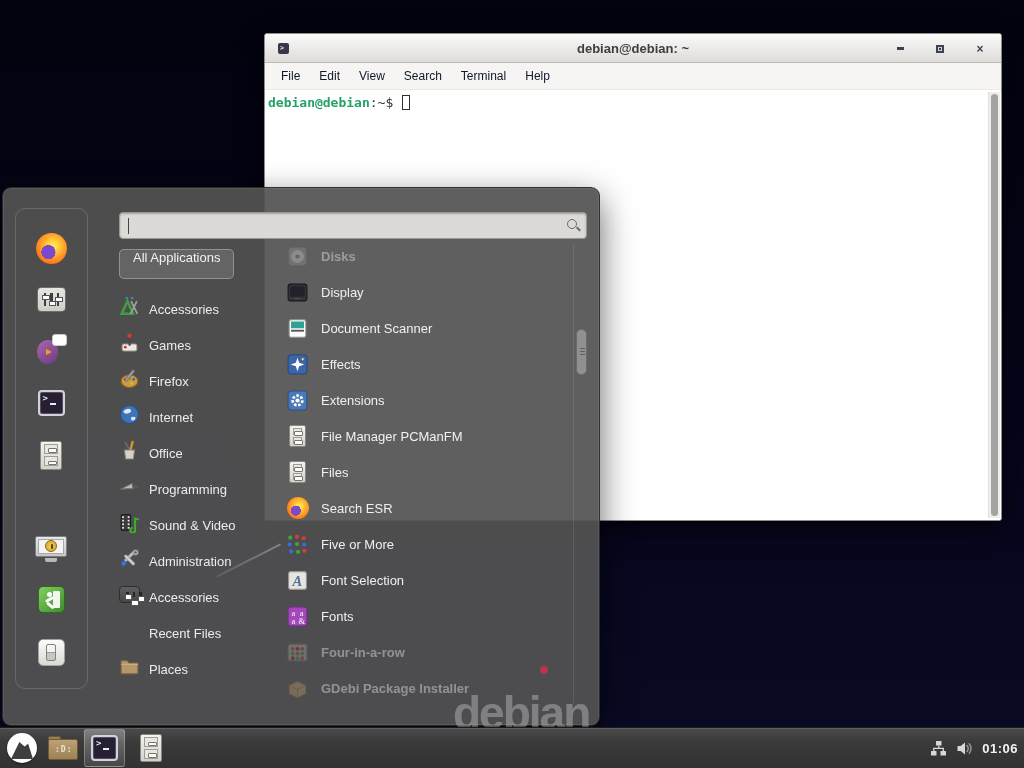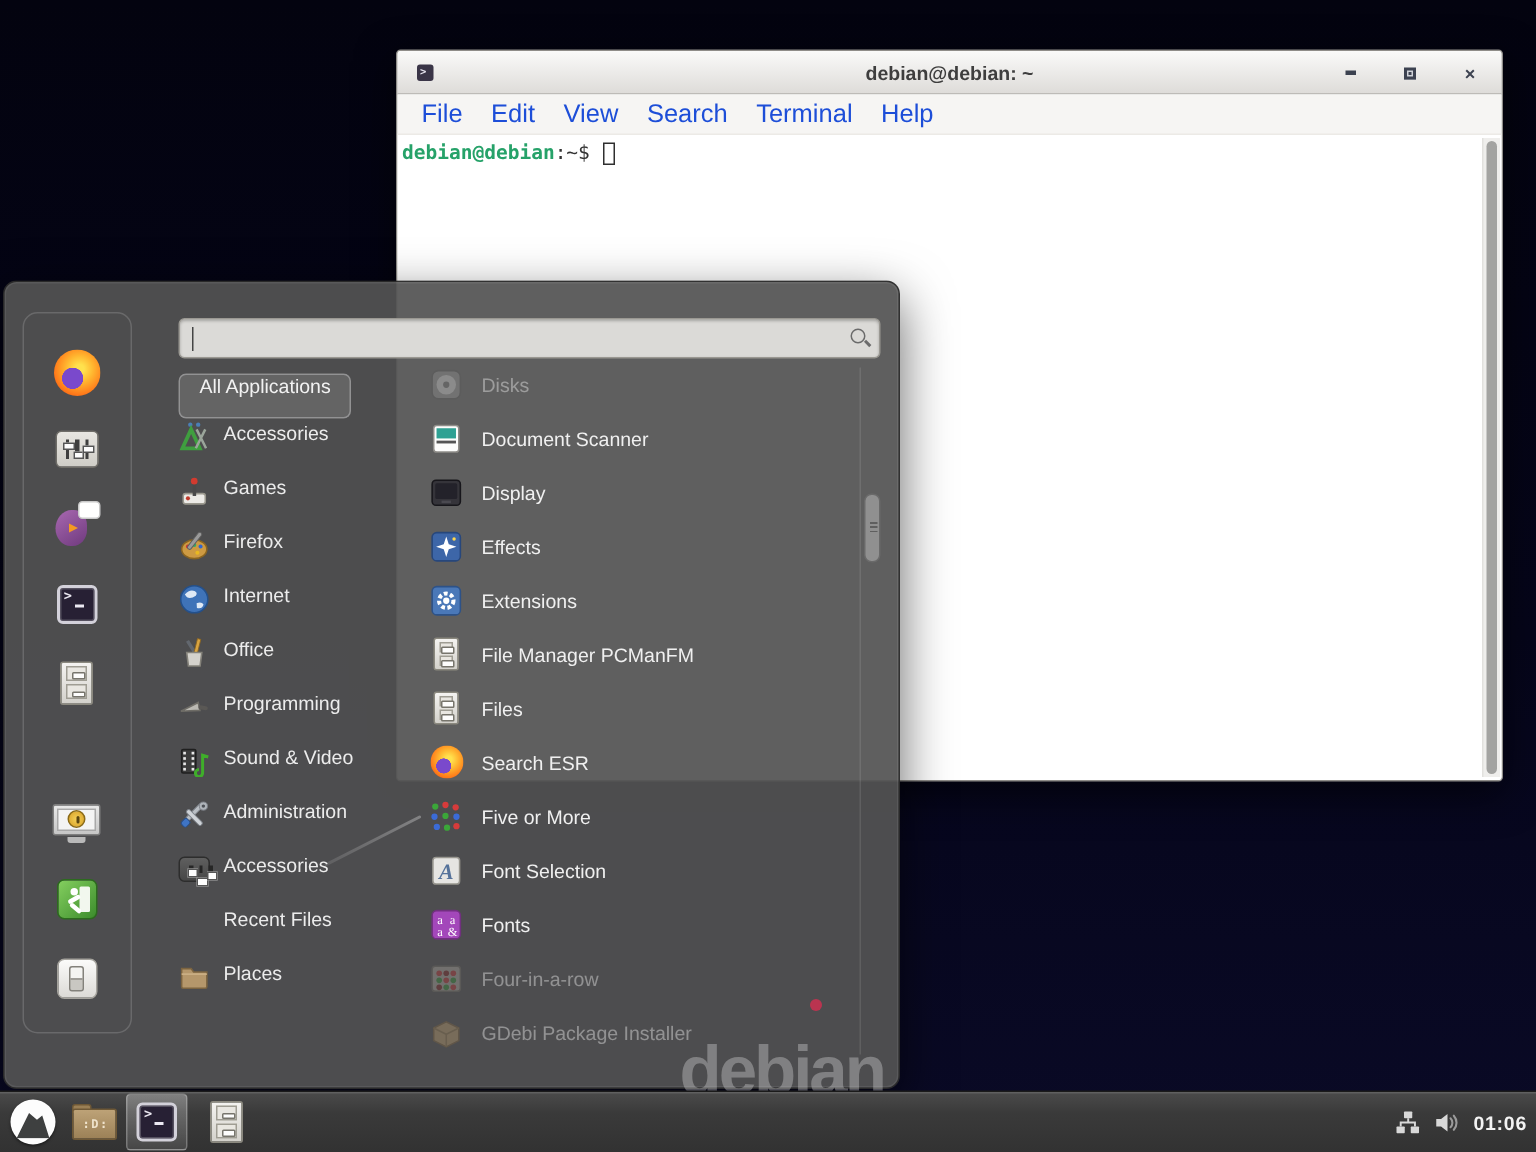--- a/index.html
+++ b/index.html
@@ -17,21 +17,21 @@
     display:flex;align-items:center;justify-content:center;}
   .titlebar .title{font-size:13px;font-weight:bold;color:#3e3e3e;}
   .tb-ic{position:absolute;left:13px;top:9px;width:11px;height:11px;background:#3a3547;
     border-radius:2px;color:#e8e6f0;font:bold 7px "DejaVu Sans Mono",monospace;line-height:10px;padding-left:2px;}
   .winbtns{position:absolute;right:14px;top:0;height:29px;display:flex;align-items:center;gap:26px;}
   .wbtn{width:14px;height:14px;display:flex;align-items:center;justify-content:center;cursor:default;}
   .wbtn-min i{display:block;width:7px;height:3px;background:#3c4250;}
   .wbtn-max i{display:block;width:8px;height:8px;background:#3c4250;box-shadow:inset 0 0 0 2px #3c4250, inset 0 0 0 3px #cfd2d8;}
   .wbtn-close{font-size:12px;font-weight:bold;color:#3c4250;}
   .menubar{height:27px;background:#f6f5f3;display:flex;align-items:center;gap:9px;padding-left:11px;border-bottom:1px solid #eceae6;}
-  .menubar span{font-size:17px;color:#1d4ed8;padding:3px 5px;}
+  .menubar span{font-size:12px;color:#0f172a;padding:3px 5px;}
   .termbody{position:relative;height:430px;background:#fff;border-radius:0 0 2px 2px;}
   .prompt{position:absolute;left:3px;top:5px;font:13px "DejaVu Sans Mono",monospace;color:#333;}
   .prompt .pu{color:#26a269;font-weight:bold;}
   .tcursor{display:inline-block;width:8px;height:15px;border:1.5px solid #2f2f2f;margin-left:9px;vertical-align:text-bottom;}
   .tscroll{position:absolute;top:2px;right:1px;bottom:2px;width:12px;background:#efeeec;border-left:1px solid #e2e1de;}
   .tthumb{position:absolute;left:2px;right:2px;top:2px;bottom:2px;background:#a3a3a1;border-radius:6px;}
 
   
   #menu{position:absolute;left:2px;top:187px;width:598px;height:539px;border-radius:9px;
     background:rgba(83,83,83,.93);border:1px solid rgba(12,12,12,.55);
@@ -47,29 +47,29 @@
   .caret{position:absolute;left:8px;top:5px;width:1px;height:16px;background:#444;animation:blink 1.2s steps(1) infinite;}
   @keyframes blink{50%{opacity:0;}}
   .mag{position:absolute;right:9px;top:6px;width:10px;height:10px;border:1.6px solid #6b6b6b;border-radius:50%;}
   .mag::after{content:"";position:absolute;left:8px;top:8px;width:5px;height:1.8px;background:#6b6b6b;transform:rotate(45deg);}
 
   .allapps{position:absolute;left:116px;top:61px;height:30px;padding:0 13px;display:flex;
     background:rgba(255,255,255,.13);border:1px solid rgba(255,255,255,.30);border-radius:5px;
     color:#f2f2f2;font-size:13px;cursor:default;}
 
   .cats{position:absolute;left:116px;top:93px;width:166px;}
-  .cat{height:36px;display:flex;align-items:flex-start;gap:9px;cursor:default;}
+  .cat{height:36px;display:flex;align-items:flex-end;gap:9px;cursor:default;}
   .cat .ci{width:21px;height:21px;flex:none;display:flex;align-items:center;justify-content:center;}
   .cat .lbl{font-size:13px;color:#ececec;white-space:nowrap;}
 
   .apps{position:absolute;left:283px;top:50px;width:284px;}
   .app{height:36px;display:flex;align-items:center;gap:12px;cursor:default;}
   .app .ai{width:23px;height:23px;flex:none;display:flex;align-items:center;justify-content:center;}
   .app .lbl{font-size:13px;color:#f0f0f0;white-space:nowrap;}
-  .dim{opacity:.42;}
+  .dim{opacity:.42;font-weight:bold;}
 
   .ascroll{position:absolute;left:570px;top:57px;width:14px;height:458px;border-left:1px solid rgba(255,255,255,.10);}
   .athumb{position:absolute;left:2px;top:84px;width:11px;height:46px;background:#909090;border-radius:5px;
     border:1px solid #6a6a6a;}
   .athumb::after{content:"";position:absolute;left:3px;top:18px;width:5px;height:8px;
     background:repeating-linear-gradient(#5f5f5f 0 1px,transparent 1px 3px);}
   .trail{position:absolute;left:213px;top:388px;width:72px;height:2px;border-radius:2px;
     background:linear-gradient(90deg,rgba(255,255,255,.10),rgba(255,255,255,.30));
     transform:rotate(-27deg);transform-origin:left top;}
 
@@ -356,36 +356,36 @@
               <rect x="2" y="2" width="18" height="18" rx="4" fill="#8d8d8d" stroke="#595959"></rect>
               <circle cx="11" cy="11" r="6.2" fill="#c9c9c9"></circle>
               <circle cx="11" cy="11" r="2" fill="#6e6e6e"></circle>
             </svg>
         </span>
           <span class="lbl">Disks</span>
       </div>
       <div class="app row-hit">
         <span class="ai">
           <svg width="23" height="23" viewBox="0 0 22 22">
+              <rect x="2" y="3" width="18" height="16" rx="2.5" fill="#35343a" stroke="#17161b"></rect>
+              <rect x="4" y="5" width="14" height="10" rx="1" fill="#23222a"></rect>
+              <rect x="8" y="16" width="6" height="1.6" fill="#4a4950"></rect>
+            </svg>
+        </span>
+          <span class="lbl">Display</span>
+      </div>
+      <div class="app row-hit">
+        <span class="ai">
+          <svg width="23" height="23" viewBox="0 0 22 22">
               <rect x="3" y="2.5" width="16" height="17" rx="2" fill="#fdfdfc" stroke="#8f8d89"></rect>
               <rect x="4.8" y="4.3" width="12.4" height="6.5" fill="#2fa193"></rect>
               <rect x="4.8" y="12.2" width="12.4" height="1.8" fill="#555"></rect>
             </svg>
         </span>
           <span class="lbl">Document Scanner</span>
-      </div>
-      <div class="app row-hit">
-        <span class="ai">
-          <svg width="23" height="23" viewBox="0 0 22 22">
-              <rect x="2" y="3" width="18" height="16" rx="2.5" fill="#35343a" stroke="#17161b"></rect>
-              <rect x="4" y="5" width="14" height="10" rx="1" fill="#23222a"></rect>
-              <rect x="8" y="16" width="6" height="1.6" fill="#4a4950"></rect>
-            </svg>
-        </span>
-          <span class="lbl">Display</span>
       </div>
       <div class="app row-hit">
         <span class="ai">
           <svg width="23" height="23" viewBox="0 0 22 22">
               <rect x="2" y="2" width="18" height="18" rx="3" fill="#3d66a8" stroke="#27477c"></rect>
               <path d="M11 4.5 l1.6 4.9 4.9 1.6 -4.9 1.6 -1.6 4.9 -1.6 -4.9 -4.9 -1.6 4.9 -1.6 z" fill="#fff"></path>
               <circle cx="16" cy="6" r="1.1" fill="#ffd84d"></circle>
             </svg>
         </span>
           <span class="lbl">Effects</span>

